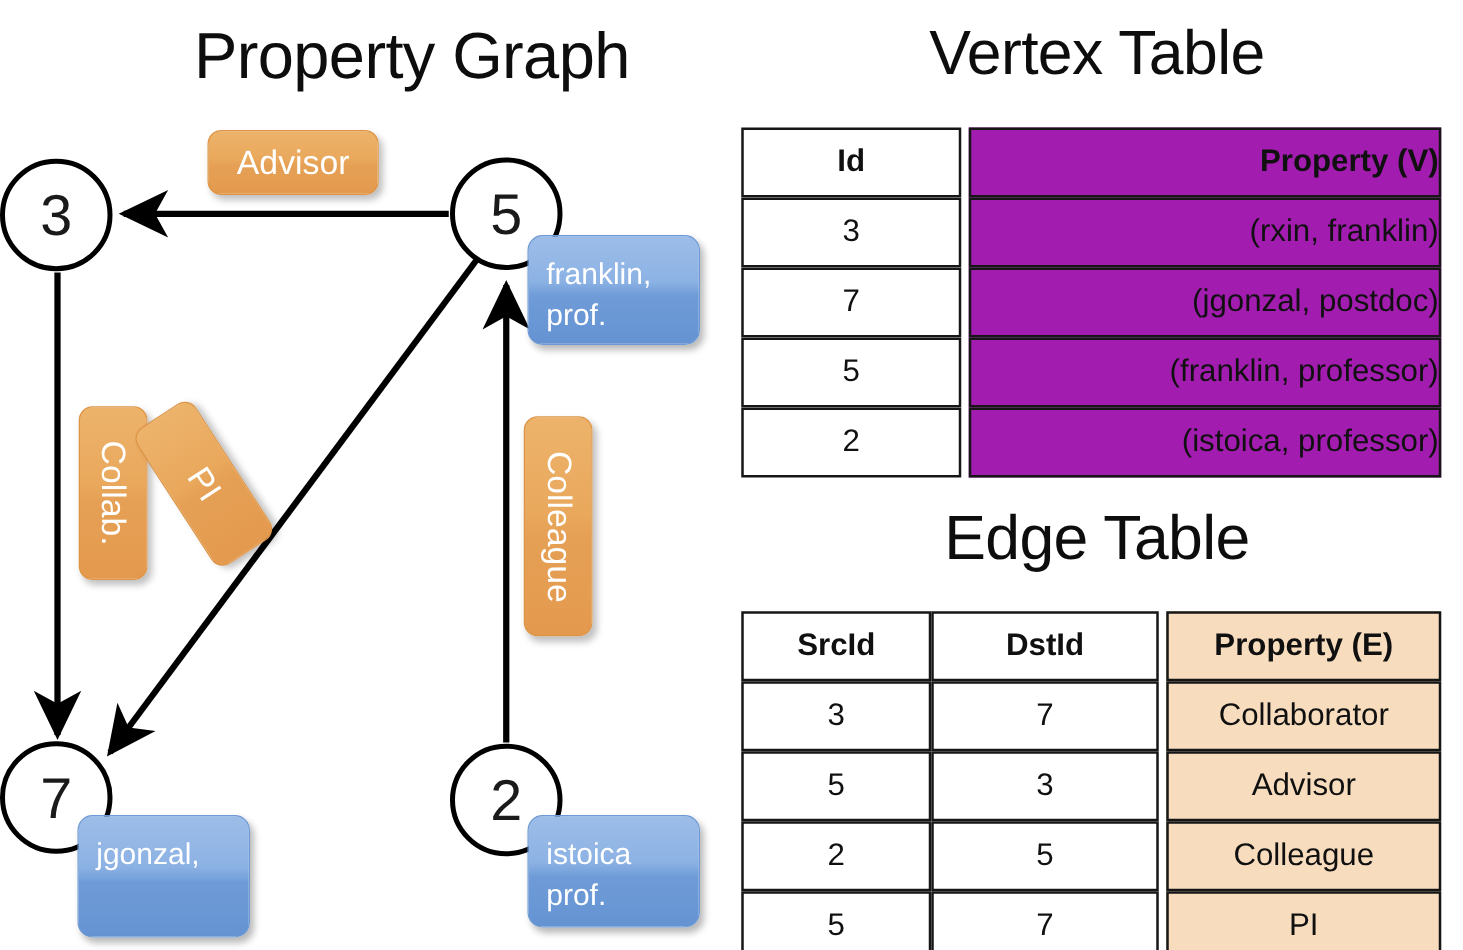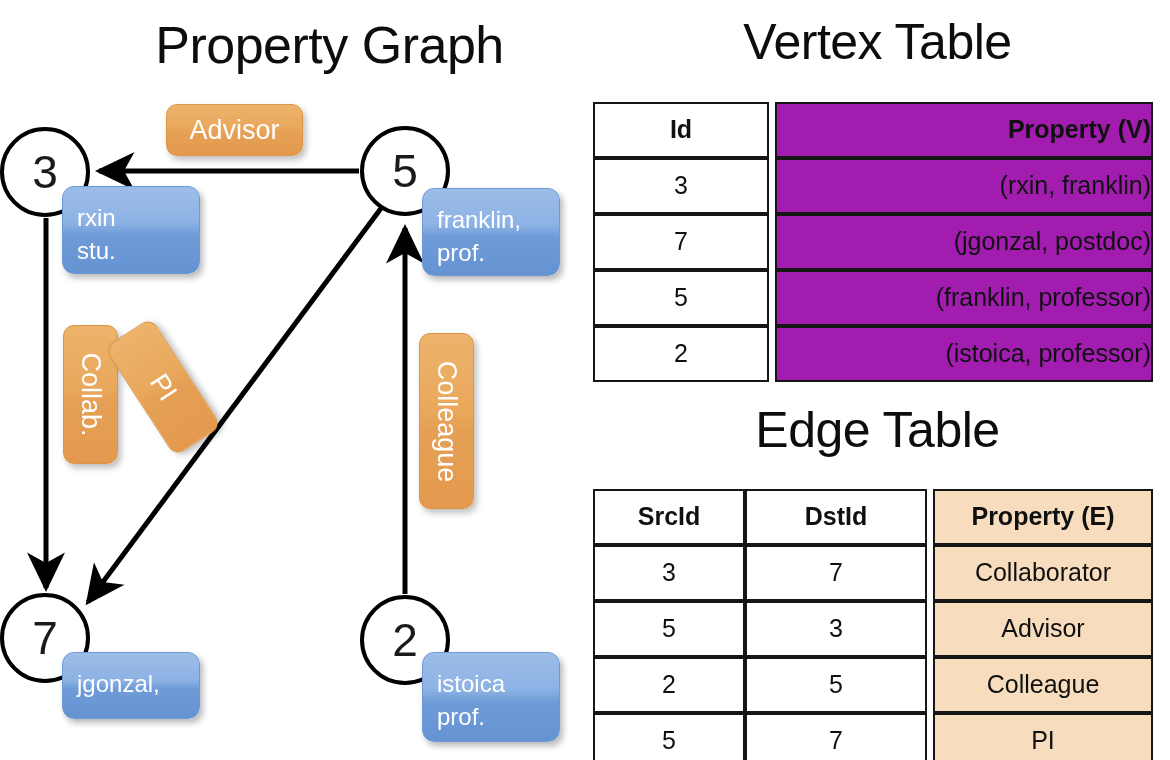--- a/index.html
+++ b/index.html
@@ -92,21 +92,21 @@
     color: #ffffff;
     font-size: 24px;
     line-height: 33px;
     font-weight: 400;
     padding: 14px 0 16px 14px;
     box-sizing: border-box;
     z-index: 6;
   }
   #vprop-3 { left: 62px;  top: 186px; height: 88px; }
   #vprop-5 { left: 422px; top: 188px; height: 88px; }
-  #vprop-7 { left: 62px;  top: 652px; height: 67px; }
+  #vprop-7 { left: 62px;  top: 652px; height: 98px; }
   #vprop-2 { left: 422px; top: 652px; height: 90px; }
 
   
   .eprop {
     position: absolute;
     border-radius: 11px;
     background: linear-gradient(to bottom, #edb36b 0%, #e9a85c 45%, #e5a055 55%, #e49a4e 100%);
     border: 1px solid #dd9445;
     box-shadow: 3px 4px 6px rgba(0,0,0,0.25);
     color: #ffffff;
@@ -219,24 +219,20 @@
   <div class="node" id="node-5">
     <span>5</span>
   </div>
   <div class="node" id="node-7">
     <span>7</span>
   </div>
   <div class="node" id="node-2">
     <span>2</span>
   </div>
 
-  <div class="vprop" id="vprop-3">
-    <div>rxin</div>
-    <div>stu.</div>
-  </div>
   <div class="vprop" id="vprop-5">
     <div>franklin,</div>
     <div>prof.</div>
   </div>
   <div class="vprop" id="vprop-7">
     <div>jgonzal,</div>
   </div>
   <div class="vprop" id="vprop-2">
     <div>istoica</div>
     <div>prof.</div>

